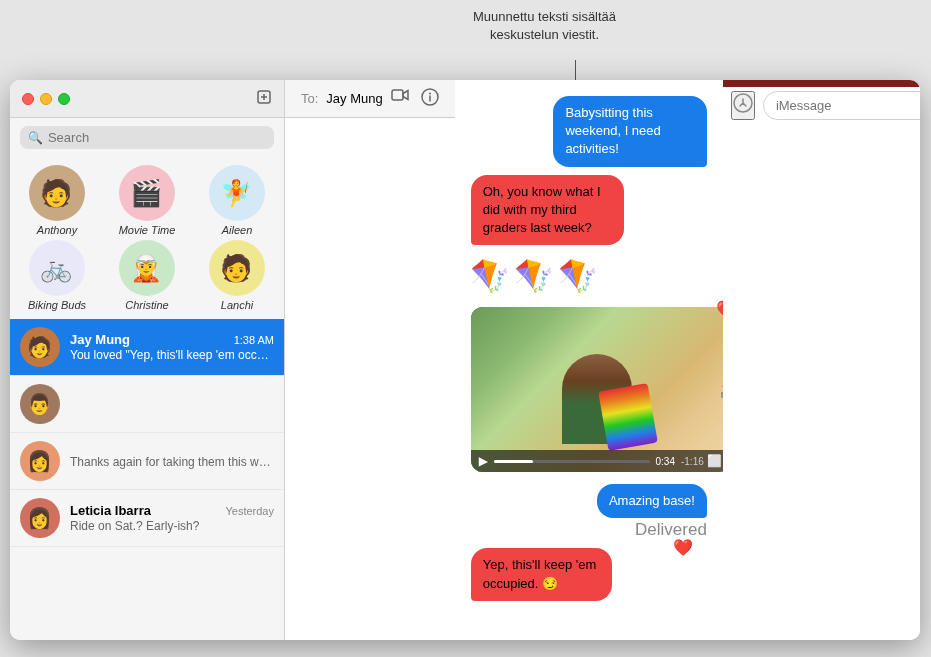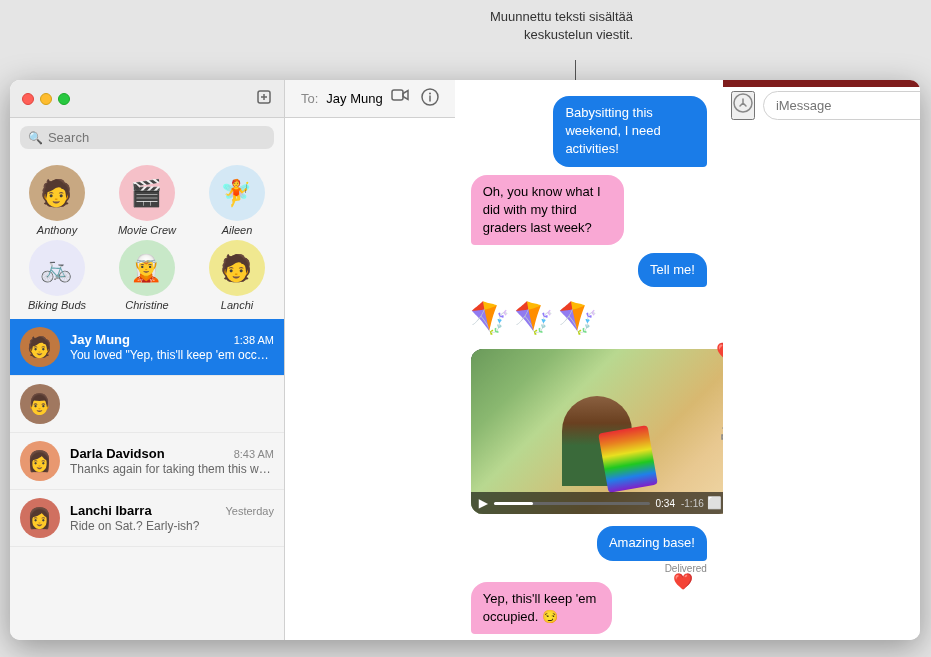--- a/index.html
+++ b/index.html
@@ -15,22 +15,22 @@
     
     .annotation {
       position: absolute;
       color: #333;
       font-size: 13px;
       line-height: 1.4;
       pointer-events: none;
     }
     .annotation-top {
       top: 8px;
-      left: 490px;
-      text-align: right;
+      left: 473px;
+      text-align: center;
     }
     .annotation-bottom {
       bottom: 20px;
       left: 115px;
     }
     .annotation-line-top {
       position: absolute;
       top: 60px;
       left: 575px;
       width: 1px;
@@ -232,27 +232,27 @@
       border-radius: 16px;
       font-size: 13px;
       line-height: 1.4;
     }
     .bubble.outgoing-bubble {
       background: #1a7ce8;
       color: #fff;
       border-bottom-right-radius: 4px;
     }
     .bubble.incoming-bubble {
-      background: #f9a8d4;
+      background: #ef4444;
       color: #000;
       border-bottom-left-radius: 4px;
     }
 
     .delivered-label {
-      font-size: 10px;
+      font-size: 17px;
       color: #888;
       margin-top: 2px;
       text-align: right;
     }
 
     
     .kite-row {
       display: flex;
       gap: 4px;
       font-size: 32px;
@@ -399,21 +399,21 @@
       <input type="text" placeholder="Search" style="">
     </div>
 
     <div class="avatar-grid">
     <div class="avatar-item">
           <div class="avatar-circle" style="background: rgb(200, 168, 130);">🧑</div>
           <span class="avatar-label">Anthony</span>
         </div>
         <div class="avatar-item">
           <div class="avatar-circle" style="background: rgb(245, 192, 200);">🎬</div>
-          <span class="avatar-label">Movie Crew</span>
+          <span class="avatar-label">Movie Time</span>
         </div>
         <div class="avatar-item">
           <div class="avatar-circle" style="background: rgb(212, 232, 245);">🧚</div>
           <span class="avatar-label">Aileen</span>
         </div>
         <div class="avatar-item">
           <div class="avatar-circle" style="background: rgb(232, 232, 248);">🚲</div>
           <span class="avatar-label">Biking Buds</span>
         </div>
         <div class="avatar-item">
@@ -438,32 +438,28 @@
           </div>
         </div>
         <div class="conv-item">
           <div class="conv-avatar" style="background: rgb(160, 120, 96);">👨</div>
           <div class="conv-details">
           </div>
         </div>
         <div class="conv-item">
           <div class="conv-avatar" style="background: rgb(232, 152, 112);">👩</div>
           <div class="conv-details">
-            <div class="conv-header">
-              <span class="conv-name">Darla Davidson</span>
-              <span class="conv-time">8:43 AM</span>
-            </div>
             <div class="conv-preview">Thanks again for taking them this weekend! ❤️</div>
           </div>
         </div>
         <div class="conv-item">
           <div class="conv-avatar" style="background: rgb(208, 112, 96);">👩</div>
           <div class="conv-details">
             <div class="conv-header">
-              <span class="conv-name">Lanchi Ibarra</span>
+              <span class="conv-name">Leticia Ibarra</span>
               <span class="conv-time">Yesterday</span>
             </div>
             <div class="conv-preview">Ride on Sat.? Early-ish?</div>
           </div>
         </div>
       </div>
   </div>
 
   <div class="chat-area">
 
@@ -494,25 +490,20 @@
           <span>Babysitting this weekend, I need activities!</span>
         </div>
       </div>
 
       <div class="bubble-row incoming">
         <div class="bubble incoming-bubble">
           <span>Oh, you know what I did with my third graders last week?</span>
         </div>
       </div>
 
-      <div class="bubble-row outgoing">
-        <div class="bubble outgoing-bubble">
-          <span>Tell me!</span>
-        </div>
-      </div>
 
       <div class="bubble-row incoming">
         <div class="kite-row">
           <span>🪁</span>
           <span>🪁</span>
           <span>🪁</span>
         </div>
       </div>
 
       <div class="bubble-row incoming" style="position:relative;">

